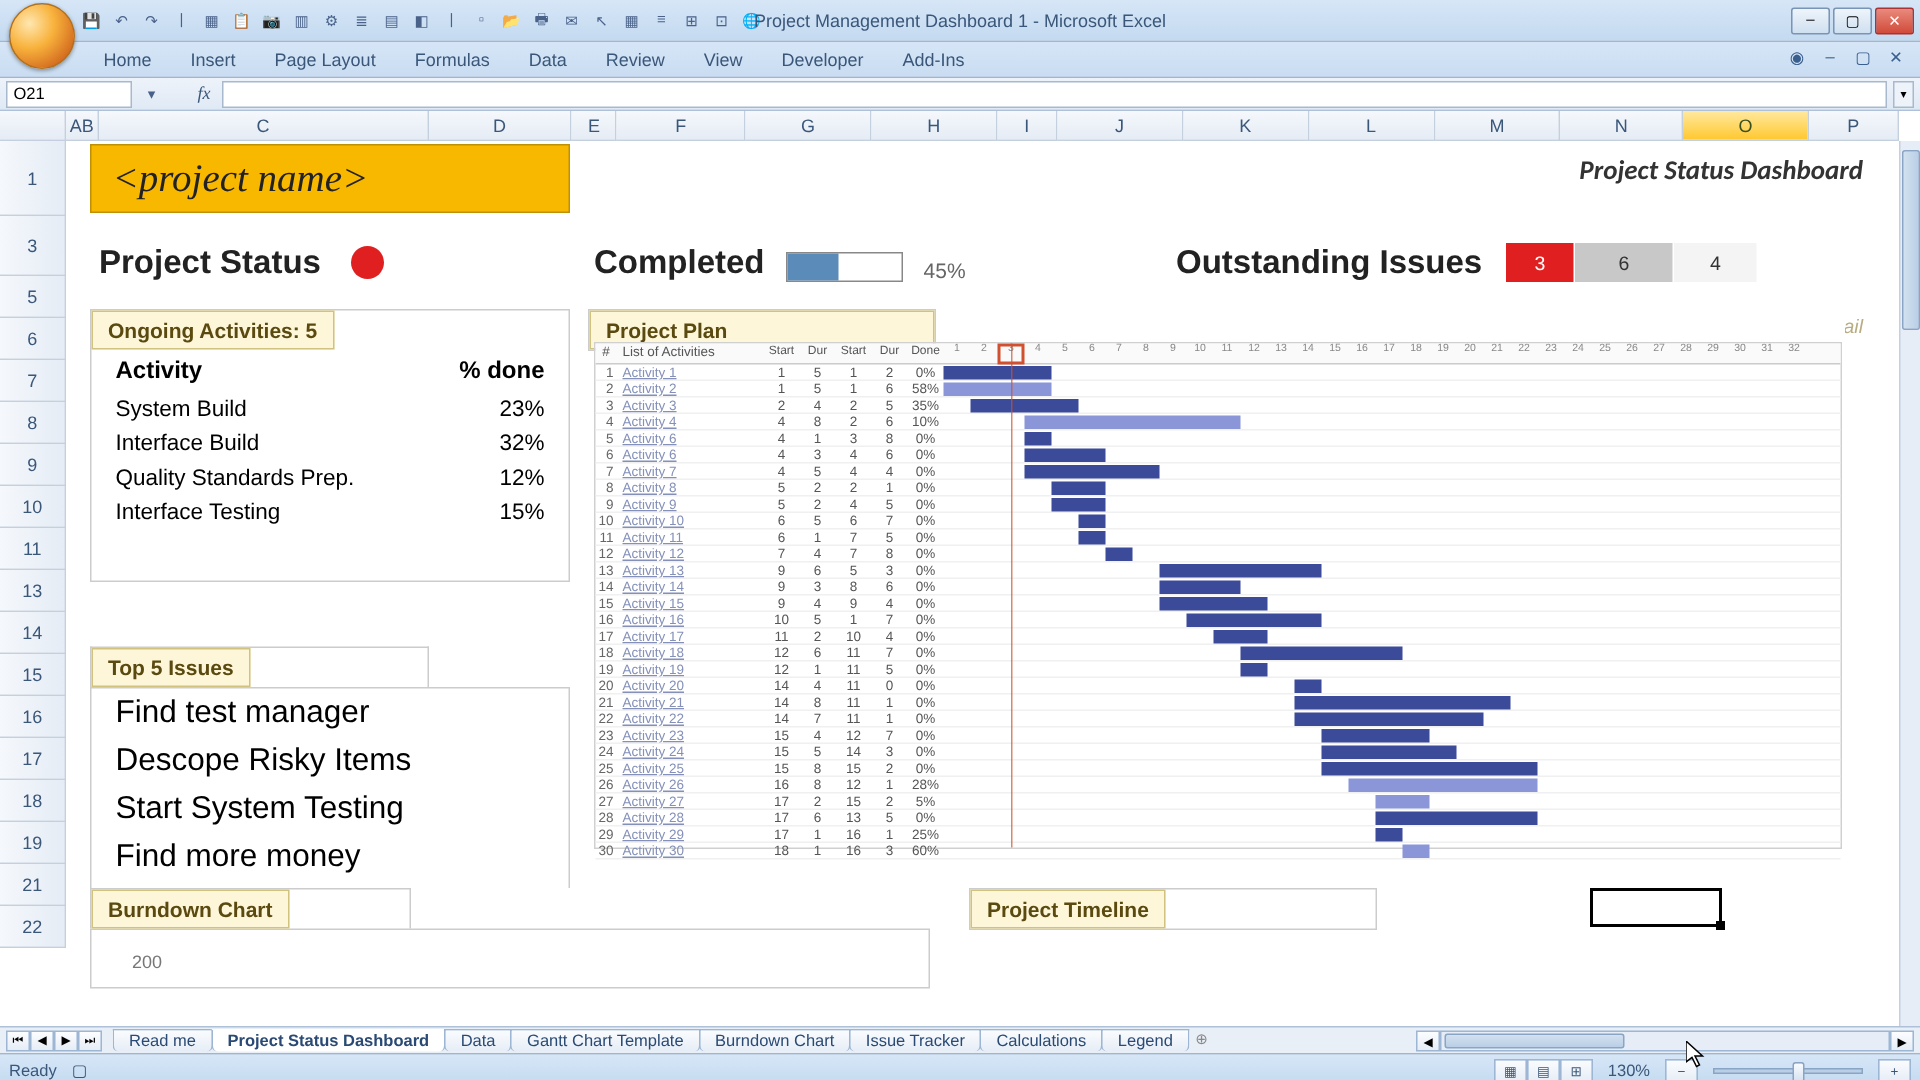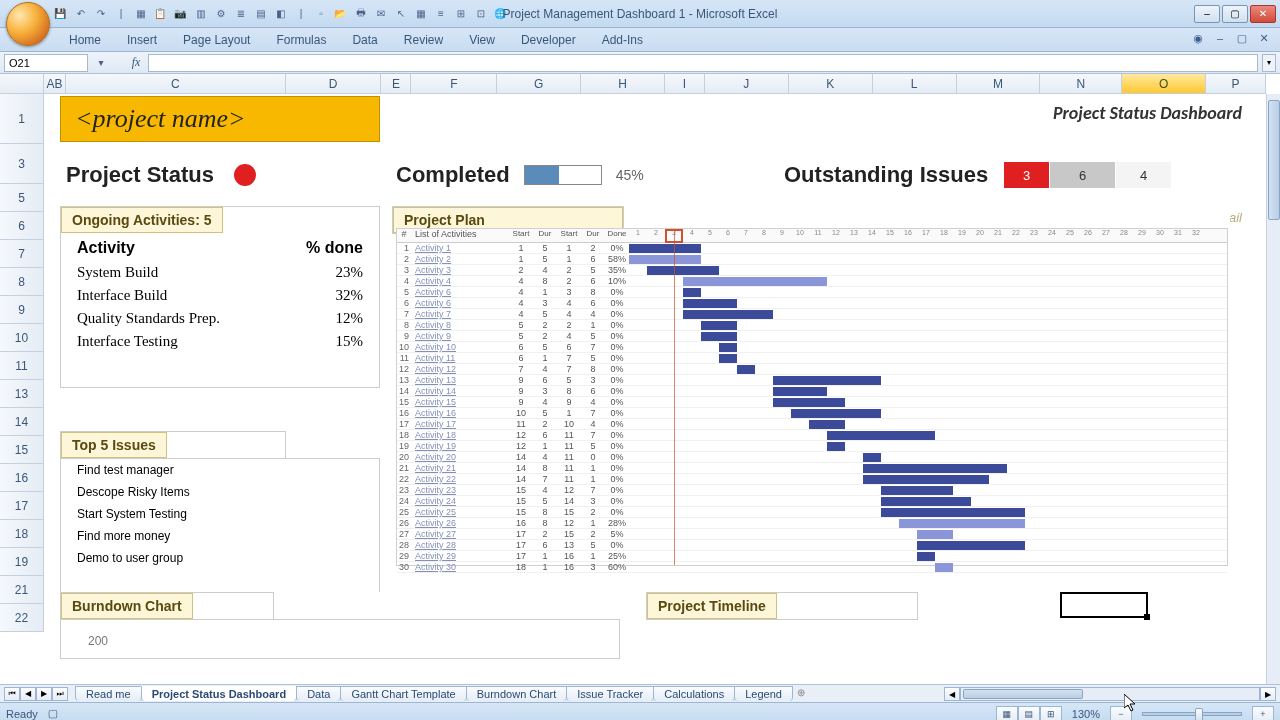--- a/index.html
+++ b/index.html
@@ -41,44 +41,44 @@
 
 
 .dash { position: absolute; top: 20px; left: 44px; right: 14px; bottom: 0; }
 .proj-name { position: absolute; top: 2px; left: 16px; width: 320px; height: 46px; background: #f8b800; border: 1px solid #bf9000; display: flex; align-items: center; padding: 0 14px; font-family: "Segoe Script","Comic Sans MS",serif; font-size: 26px; font-style: italic; color: #222; }
 .proj-status-title { position: absolute; top: 8px; right: 24px; font-family: "Segoe UI","Calibri"; font-style: italic; font-weight: 600; font-size: 18px; color: #333; }
 
 .sec-status { position: absolute; top: 68px; left: 22px; display:flex; align-items:center; gap: 20px; }
 .sec-label { font-size: 22px; font-weight: 600; color: #222; }
 .red-dot { width: 22px; height: 22px; border-radius: 50%; background: #e02020; }
 
-.sec-completed { position: absolute; top: 68px; left: 352px; display:flex; align-items:center; gap: 14px; }
+.sec-completed { position: absolute; top: 68px; left: 352px; display:flex; align-items:flex-end; gap: 14px; }
 .prog-bar { width: 78px; height: 20px; border: 1px solid #888; background: #fff; position: relative; }
 .prog-fill { height: 100%; background: #5b8bb8; }
 .prog-txt { font-size: 14px; color: #666; }
 
 .sec-issues { position: absolute; top: 68px; left: 740px; display:flex; align-items:center; gap: 16px; }
 .issue-boxes { display:flex; }
 .ibox { width: 46px; height: 26px; display:flex; align-items:center; justify-content:center; font-size: 13px; border-right: 1px solid #fff;}
 .ibox.red { background: #e02020; color:#fff; }
 .ibox.grey { background: #c8c8c8; color:#333; width:66px; }
 .ibox.lt { background: #f4f4f4; color:#333; width:56px; }
 
 .card { position: absolute; border: 1px solid #ccc; background: #fff; }
 .card-hdr { background: #fdf6d9; border: 1px solid #d2c280; padding: 4px 10px; font-weight: 600; color: #5a4a10; font-size: 14px; position: absolute; top: -2px; left: -2px; }
 
 .ongoing { top: 112px; left: 16px; width: 320px; height: 182px; }
 .ongoing .card-hdr { position: static; display: inline-block; }
 .act-head { display: flex; justify-content: space-between; font-weight: 700; font-size: 16px; padding: 6px 16px 4px; }
-.act-row { display: flex; justify-content: space-between; font-size: 15px; padding: 3px 16px; font-family: Liberation Serif, serif; }
+.act-row { display: flex; justify-content: space-between; font-size: 15px; padding: 3px 16px; }
 
 .top5 { top: 302px; left: 16px; width: 320px; height: 170px; }
 .top5 .card-hdr { position: static; display: inline-block; }
 .top5 .card-hdr-wrap { width: 226px; border:1px solid #ccc; border-bottom:none;margin-top:35px; }
-.iss-row { font-size: 12px; padding: 4px 16px; }
+.iss-row { font-size: 21px; padding: 4px 16px; }
 
 .plan { top: 112px; left: 348px; width: 838px; height: 362px; }
 .plan .card-hdr { position: static; display:inline-block; }
 .plan-hint { position: absolute; top: 116px; right: 24px; font-style: italic; color: #b8ac80; font-size: 13px; }
 
 .gantt { position: absolute; top: 134px; left: 352px; width: 832px; height: 338px; font-size: 9px; color: #555; border:1px solid #d0d0d0;}
 .gantt-head { display:flex; height: 14px; border-bottom: 1px solid #ccc; background:#fafafa;}
 .gh-num { width: 14px; text-align:center; }
 .gh-act { width: 98px; padding-left: 4px; }
 .gh-col { width: 24px; text-align:center; font-size:8px; }

